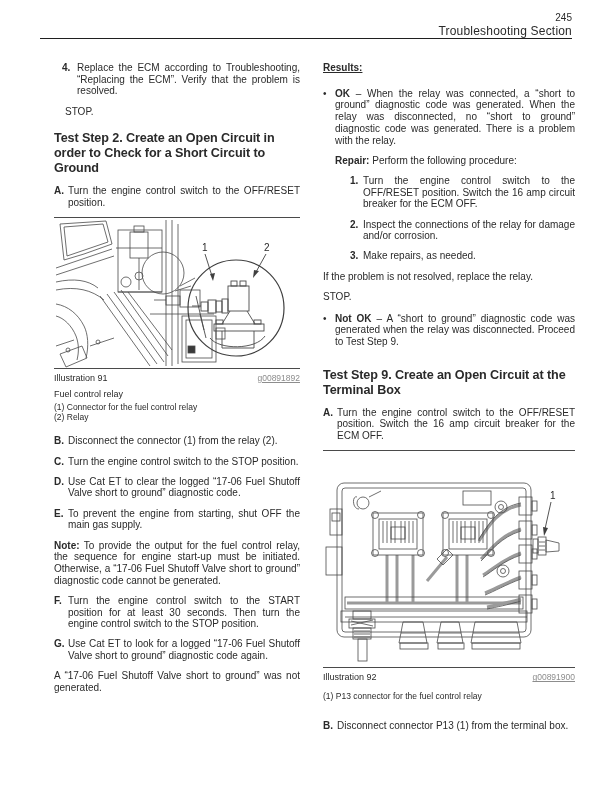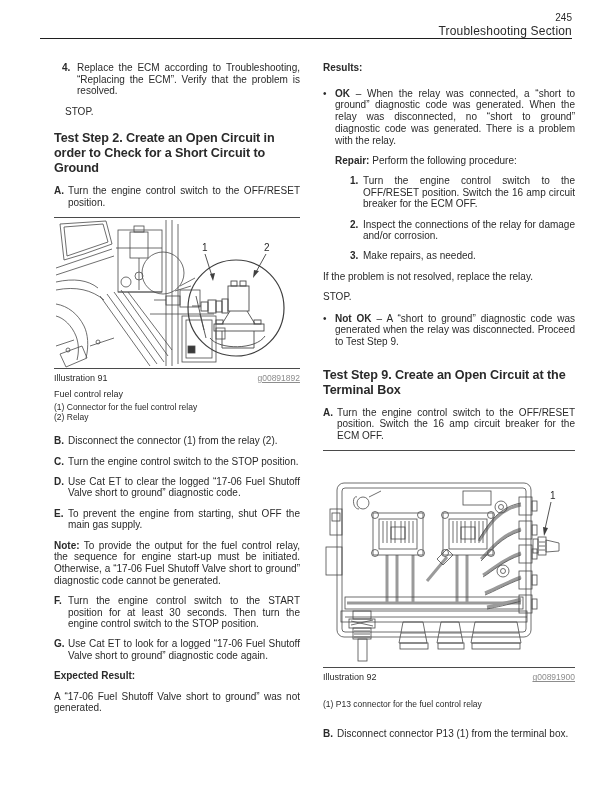--- a/index.html
+++ b/index.html
@@ -203,27 +203,26 @@
 
     <p class="step">
       <span class="lbl">F.</span>
       <span class="txt">Turn the engine control switch to the START position for at least 30 seconds. Then turn the engine control switch to the STOP position.</span>
     </p>
     <p class="step">
       <span class="lbl">G.</span>
       <span class="txt">Use Cat ET to look for a logged “17-06 Fuel Shutoff Valve short to ground” diagnostic code again.</span>
     </p>
 
-    <p class="boldline">Expected Result:</p>
     <p>A “17-06 Fuel Shutoff Valve short to ground” was not generated.</p>
   </div>
 
   <div class="col col-right">
 
-    <p class="boldline" style="margin-bottom:14px;">Results:</p>
+    <p class="boldline" style="margin-bottom:14px;text-decoration:underline;">Results:</p>
 
     <div class="bullet">
       <span class="glyph">•</span>
       <div class="txt">
         <p><b>OK</b> <span>– When the relay was connected, a “short to ground” diagnostic code was generated. When the relay was disconnected, no “short to ground” diagnostic code was generated. There is a problem with the relay.</span></p>
         <p class="mt4"><b>Repair:</b> <span>Perform the following procedure:</span></p>
       </div>
     </div>
 
     <p class="step numitem">
@@ -360,21 +359,21 @@
           <text x="227" y="48">1</text>
           <path d="M228,51 L222,78" stroke="#3f3f3f" stroke-width="0.9" fill="none"></path>
           <polygon points="220,76 225,77 221,85" fill="#3f3f3f"></polygon>
         </g>
       </svg>
     </figure>
     <div class="illus-caption">
       <span>Illustration 92</span>
       <span class="illus-code">g00891900</span>
     </div>
-    <div class="legend" style="margin-top:18px;">
+    <div class="legend" style="margin-top:10px;">
       <div>(1) P13 connector for the fuel control relay</div>
     </div>
 
     <p class="step after-illus92">
       <span class="lbl">B.</span>
       <span class="txt">Disconnect connector P13 (1) from the terminal box.</span>
     </p>
   </div>
 
 </div>

